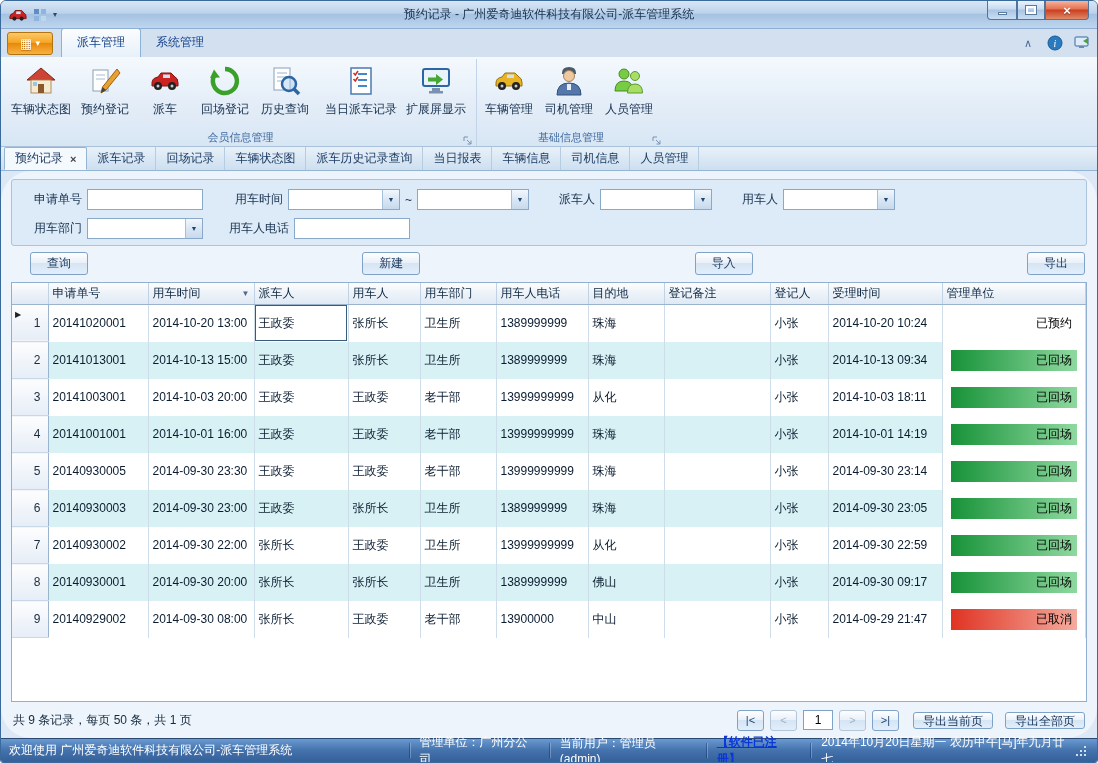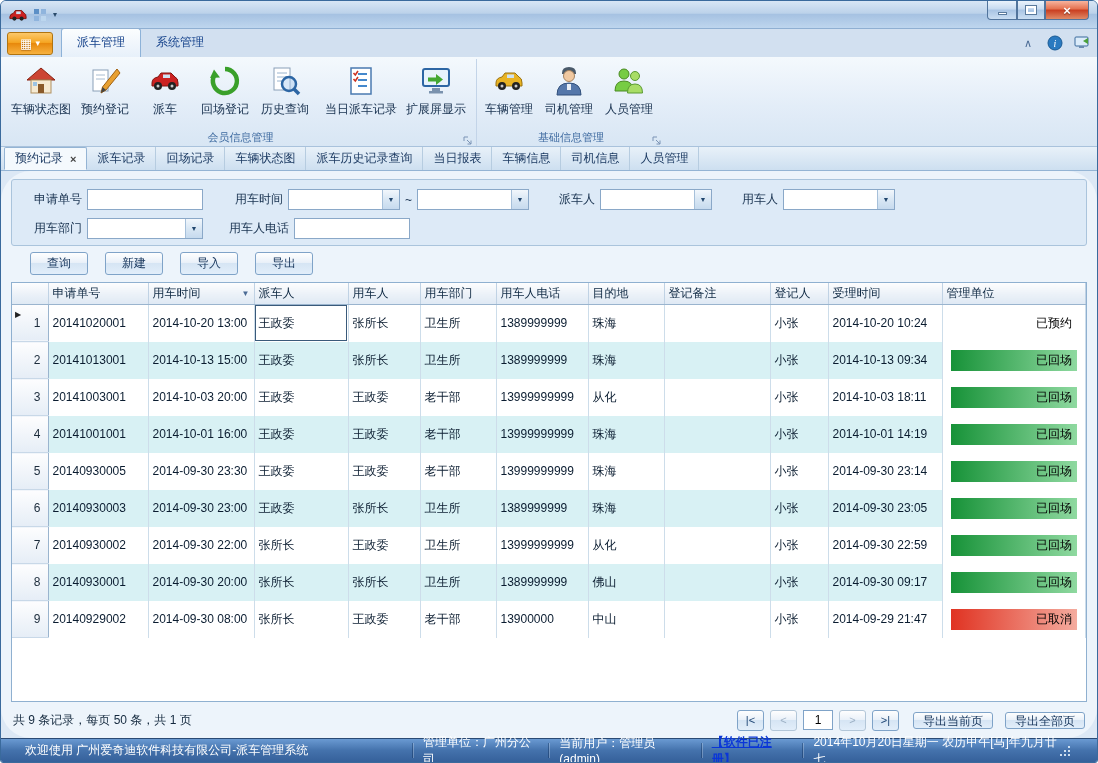--- a/index.html
+++ b/index.html
@@ -67,21 +67,21 @@
   .flabel { text-align:right; margin-right:5px; color:#16304e; }
   .w62{width:62px;} .w50{width:48px;} .w72{width:74px;}
   .ml16{margin-left:18px;} .ml10{margin-left:12px;}
   .tinput { width:116px; height:21px; border:1px solid #8aa8c8; background:#fff; padding:0 3px; font-size:12px; }
   .combo { width:112px; height:21px; border:1px solid #8aa8c8; background:#fff; display:inline-flex; }
   .combo-input { flex:1; min-width:0; border:none; outline:none; padding:0 3px; font-size:12px; background:#fff; }
   .combo-btn { width:17px; display:flex; align-items:center; justify-content:center; font-size:7px; color:#23476e;
     background:linear-gradient(#f2f7fc,#d9e7f4 50%,#c6daee); border-left:1px solid #a6c0da; }
   .tilde { margin:0 5px; color:#16304e; }
 
-  .actions { height:30px; flex:0 0 30px; display:flex; align-items:center; justify-content:flex-start; padding:0 12px; }
+  .actions { height:30px; flex:0 0 30px; display:flex; align-items:center; justify-content:space-between; padding:0 12px; }
   .btn { min-width:58px; height:23px; margin-left:17px; border:1px solid #7fa3c8; border-radius:3px; font-size:12px;
     background:linear-gradient(#fefefe,#eaf1f9 45%,#d6e5f4 50%,#e2eefa); color:#14335a; }
 
   
   .grid-wrap { flex:1; margin:4px 10px 0; border:1px solid #8fb0d0; background:#fff; overflow:hidden; }
   table { width:100%; border-collapse:collapse; table-layout:fixed; font-size:12px; }
   th { height:21px; background:linear-gradient(#fdfdfe,#ebf1f8 55%,#dfe9f4); border-right:1px solid #c0d2e4;
        border-bottom:1px solid #9ab4ce; text-align:left; padding:0 4px; font-weight:normal; color:#102a44; white-space:nowrap; overflow:hidden; }
   th .th-inner { display:flex; align-items:center; justify-content:space-between; }
   .tharrow { font-size:8px; color:#4a6a94; }
@@ -100,21 +100,21 @@
   
   .pager { height:36px; flex:0 0 36px; display:flex; align-items:center; padding:0 12px; color:#14293e; }
   .pager-right { margin-left:auto; display:flex; align-items:center; gap:6px; }
   .navbtn { width:27px; height:21px; border:1px solid #7fa3c8; border-radius:3px; font-size:11px; color:#1c4474;
     background:linear-gradient(#fefefe,#eaf1f9 45%,#d6e5f4 50%,#e2eefa); }
   .navbtn.disabled { color:#9eb2c6; border-color:#b2c6d8; }
   .pageinput { width:30px; height:20px; border:1px solid #7fa3c8; text-align:center; font-size:12px; }
   .btn.small { margin-left:8px; padding:0 9px; height:17px; }
 
   
-  .statusbar { height:24px; flex:0 0 24px; display:flex; align-items:center; padding:0 24px; color:#fff; font-size:12px;
+  .statusbar { height:24px; flex:0 0 24px; display:flex; align-items:center; padding:0 8px; color:#fff; font-size:12px;
     background:linear-gradient(#6a9ad2,#4472ac 50%,#35609a); border-top:1px solid #2a4a74; }
   .sb-welcome { width:392px; }
   .sb-sep { width:1px; height:15px; background:rgba(0,30,70,.35); box-shadow:1px 0 0 rgba(255,255,255,.25); margin:0 10px; }
   .sb-reg { color:#0a36d8; font-weight:bold; text-decoration:underline; cursor:pointer; }
   .flex-sp { flex:1; }
   .grip { display:inline-flex; margin-right:2px; }
 </style>
 </head>
 <body>
 
@@ -131,20 +131,21 @@
     </span>
     <span class="tb-icon">
       <svg width="14" height="14" viewBox="0 0 14 14">
           <rect x="1" y="1" width="5" height="5" fill="#5c8fc6"></rect>
           <rect x="8" y="1" width="5" height="5" fill="#8fb4dd"></rect>
           <rect x="1" y="8" width="5" height="5" fill="#8fb4dd"></rect>
           <rect x="8" y="8" width="5" height="5" fill="#bcd6ee"></rect>
         </svg>
     </span>
     <span class="tb-icon" style="font-size:8px;color:#2a4a6a;">▾</span>
+    <div class="title-text">预约记录 - 广州爱奇迪软件科技有限公司-派车管理系统</div>
     <div class="winbtns">
       <div class="winbtn min">
           <span class="glyph-min"></span>
         </div>
       <div class="winbtn max">
           <span class="glyph-max"></span>
         </div>
       <div class="winbtn close">×</div>
     </div>
   </div>

